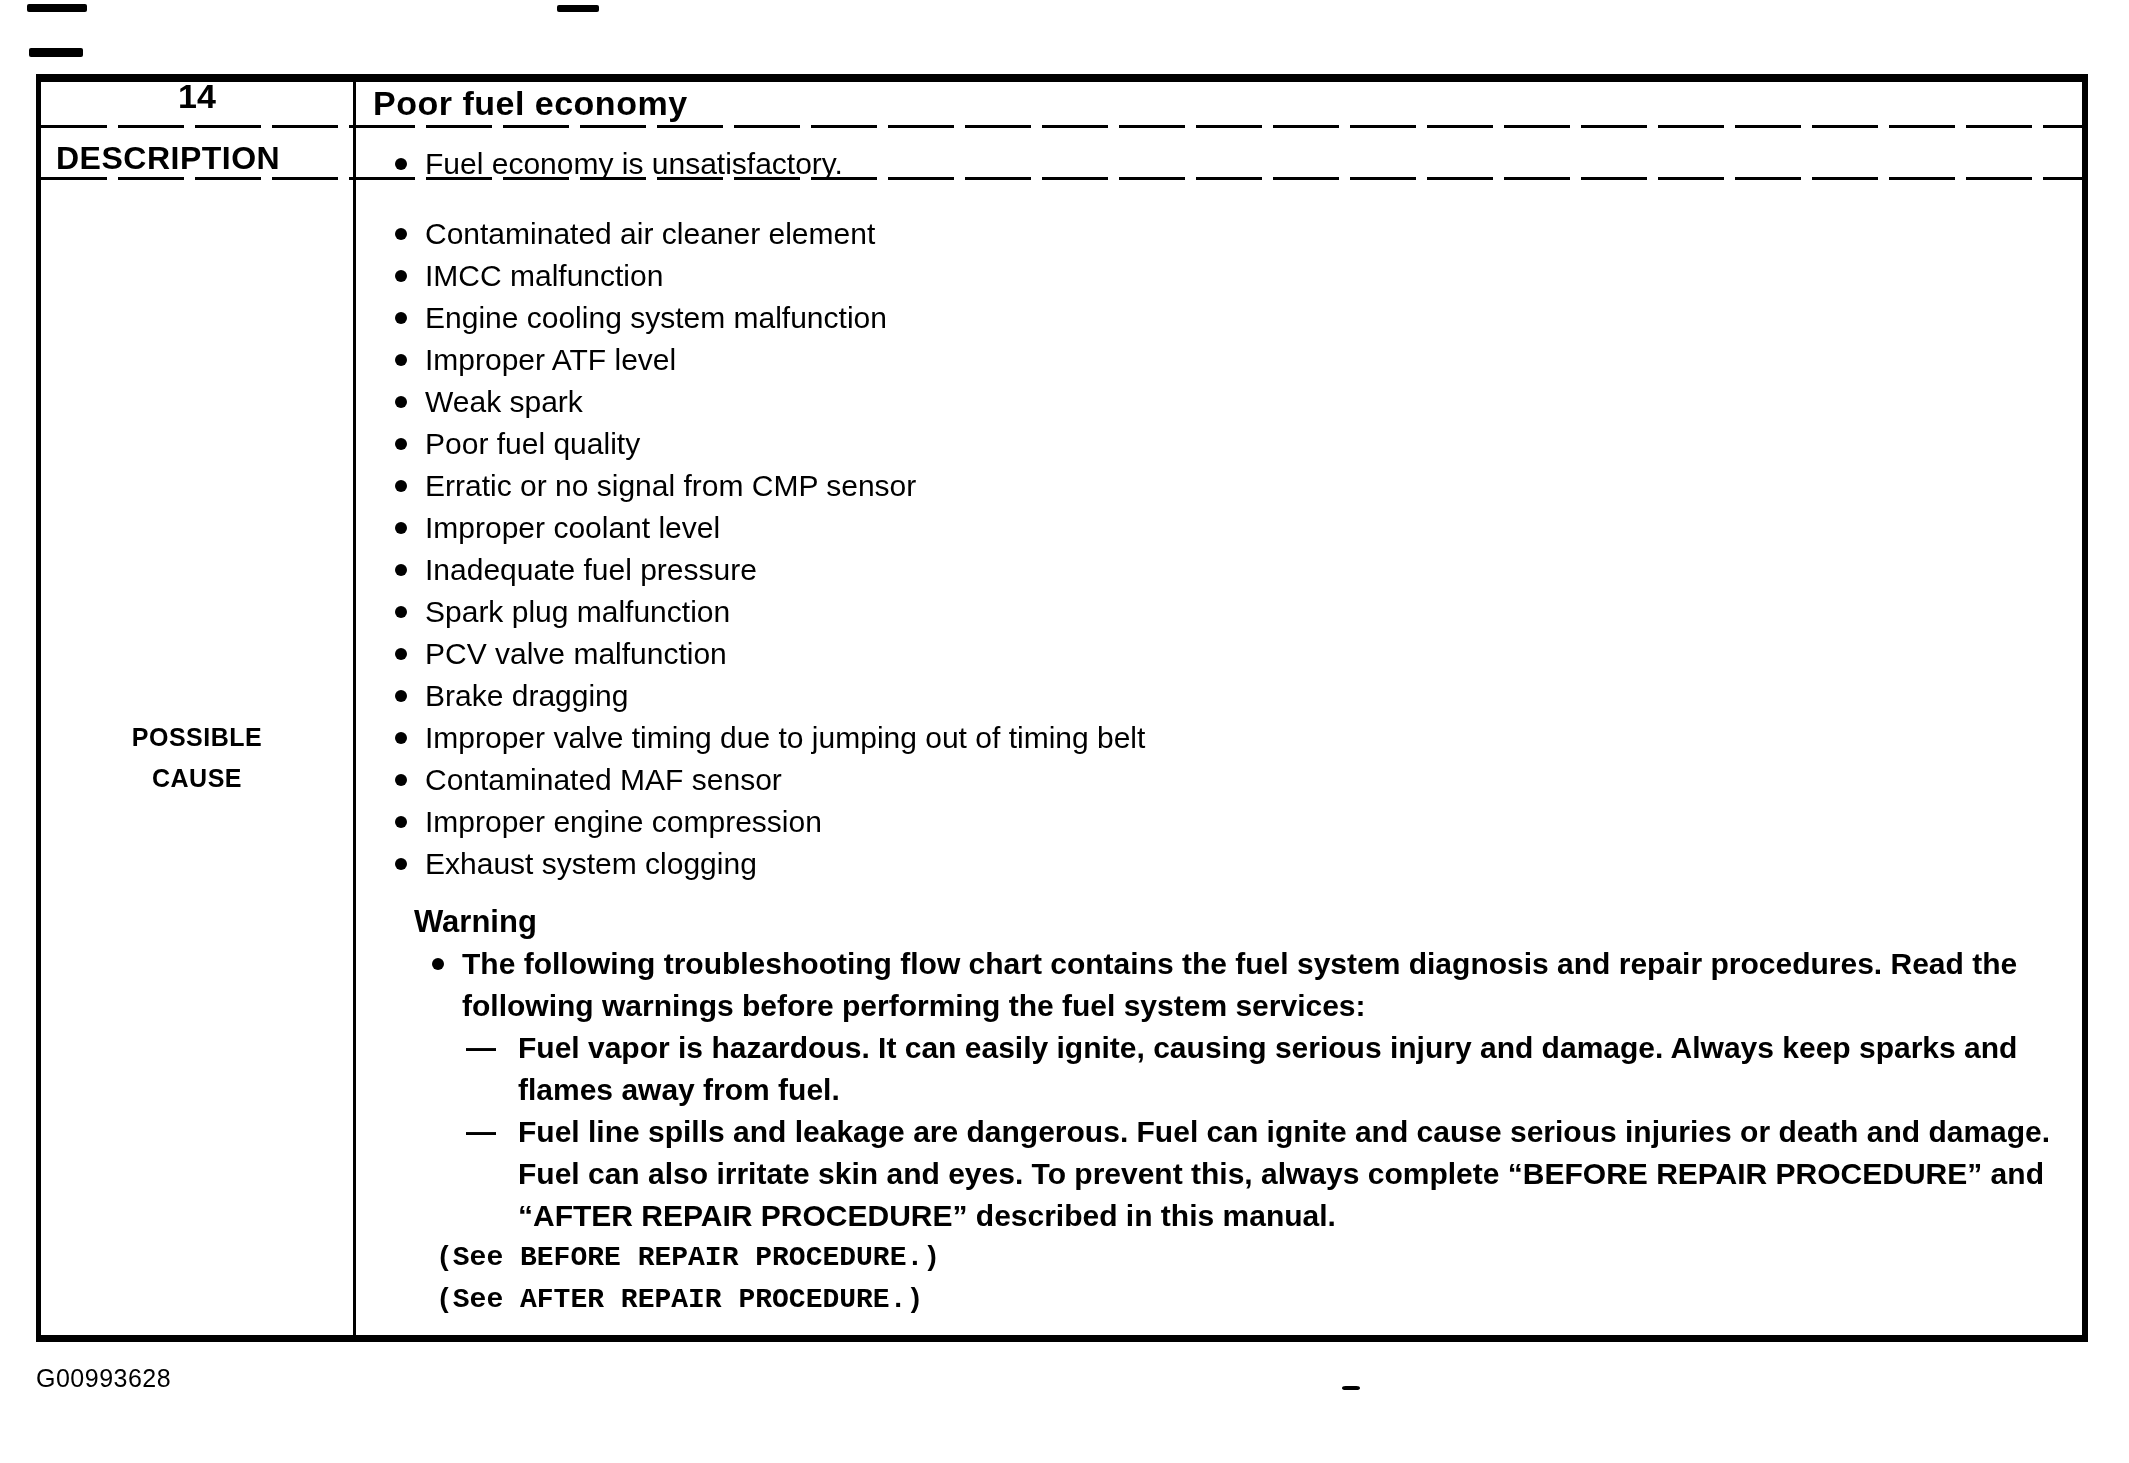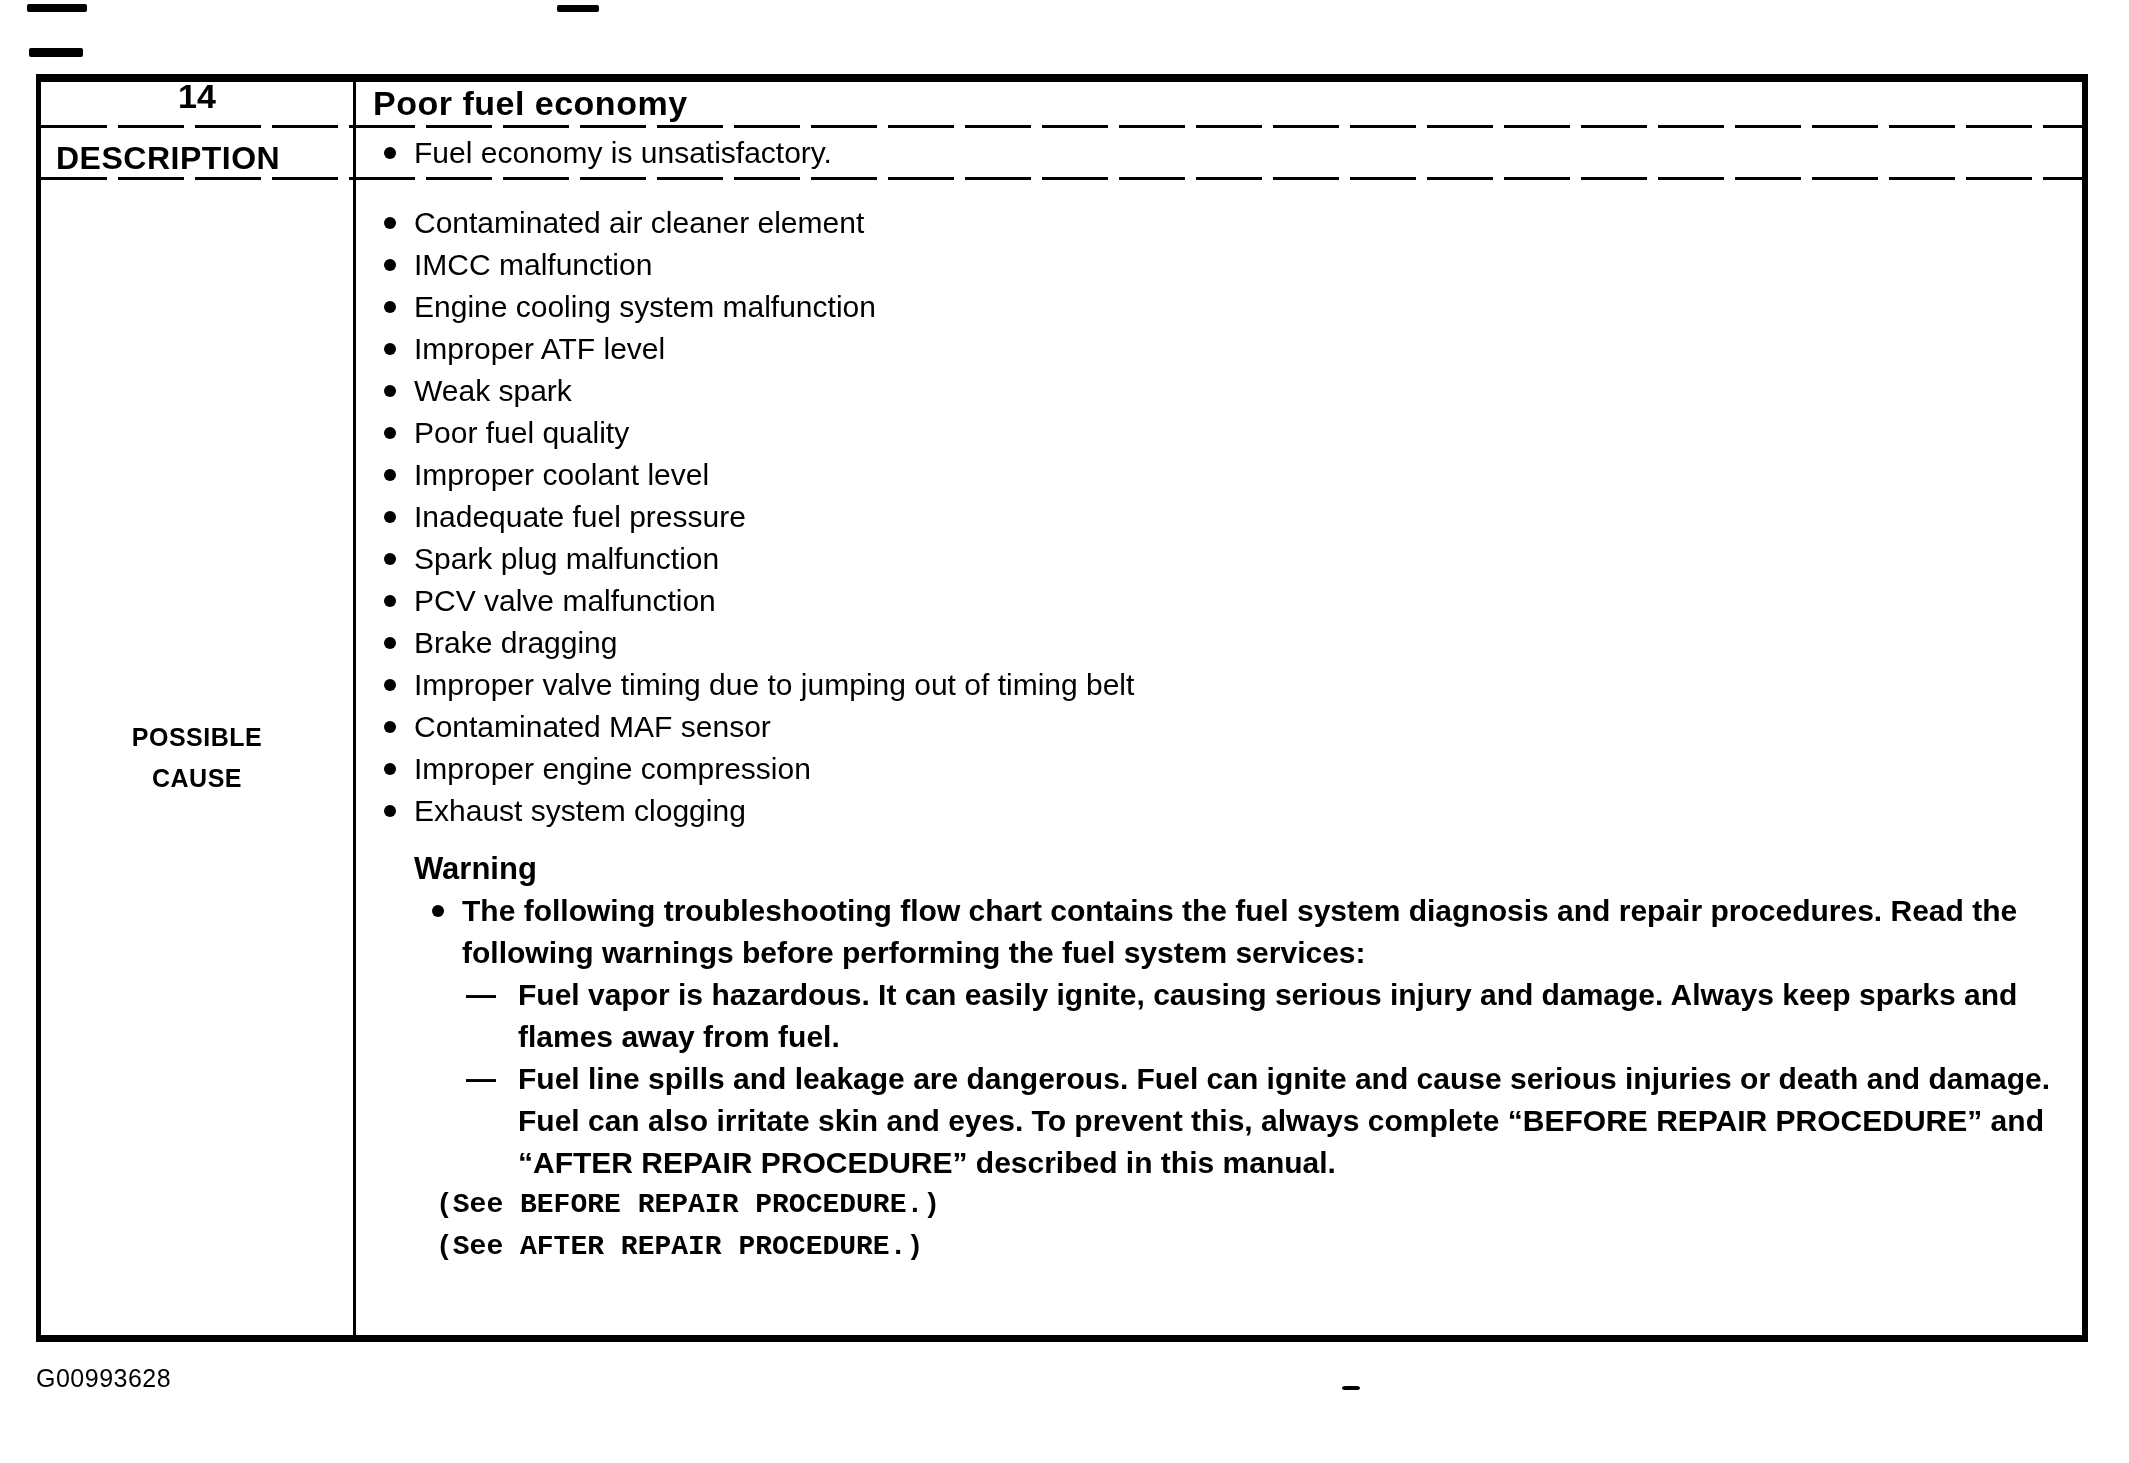--- a/index.html
+++ b/index.html
@@ -27,21 +27,21 @@
                 font-weight:bold; font-size:34px; }
   .cell-title { left:315px; top:0; right:0; height:43px; display:flex; align-items:center;
                 padding-left:17px; font-weight:bold; font-size:34px; letter-spacing:.5px; }
   .cell-dlabel{ left:0; top:46px; width:312px; height:49px; display:flex; align-items:flex-end;
                 padding-left:15px; font-weight:bold; font-size:32px; letter-spacing:.5px; }
   .cell-ditem { left:315px; top:46px; right:0; height:49px; }
   .cell-clabel{ left:0; top:98px; width:312px; bottom:0; display:flex; align-items:center; justify-content:center; }
   .cell-clabel span { display:block; width:210px; text-align:center; font-weight:bold; font-size:25px; line-height:41px; letter-spacing:.5px; }
   .cell-cause { left:315px; top:98px; right:0; bottom:0; padding-top:22px; }
 
-  ul.plain { list-style:none; margin:0; padding:0; }
+  ul.plain { list-style:none; margin:11px; padding:0; }
   ul.plain li { position:relative; padding-left:58px; font-size:30px; line-height:42px; }
   .dot { position:absolute; left:28px; top:15px; width:12px; height:12px; background:#000; border-radius:50%; }
   .cell-ditem ul.plain li { line-height:49px; }
   .cell-ditem .dot { top:19px; }
 
   .warning { margin-top:16px; font-weight:bold; }
   .warn-heading { padding-left:58px; font-size:31px; line-height:42px; }
   .warn-item { position:relative; padding-left:106px; max-width:1666px; font-size:30px; line-height:42px; }
   .warn-item .dot { left:76px; }
   .warn-dash { position:relative; padding-left:162px; max-width:1692px; font-size:30px; line-height:42px; }
@@ -93,20 +93,21 @@
   </div>
 
   <div class="cell cell-cause">
     <ul class="plain">
       <li><span class="dot"></span><span>Contaminated air cleaner element</span></li>
       <li><span class="dot"></span><span>IMCC malfunction</span></li>
       <li><span class="dot"></span><span>Engine cooling system malfunction</span></li>
       <li><span class="dot"></span><span>Improper ATF level</span></li>
       <li><span class="dot"></span><span>Weak spark</span></li>
       <li><span class="dot"></span><span>Poor fuel quality</span></li>
+      <li><span class="dot"></span><span>Erratic or no signal from CMP sensor</span></li>
       <li><span class="dot"></span><span>Improper coolant level</span></li>
       <li><span class="dot"></span><span>Inadequate fuel pressure</span></li>
       <li><span class="dot"></span><span>Spark plug malfunction</span></li>
       <li><span class="dot"></span><span>PCV valve malfunction</span></li>
       <li><span class="dot"></span><span>Brake dragging</span></li>
       <li><span class="dot"></span><span>Improper valve timing due to jumping out of timing belt</span></li>
       <li><span class="dot"></span><span>Contaminated MAF sensor</span></li>
       <li><span class="dot"></span><span>Improper engine compression</span></li>
       <li><span class="dot"></span><span>Exhaust system clogging</span></li>
     </ul>

